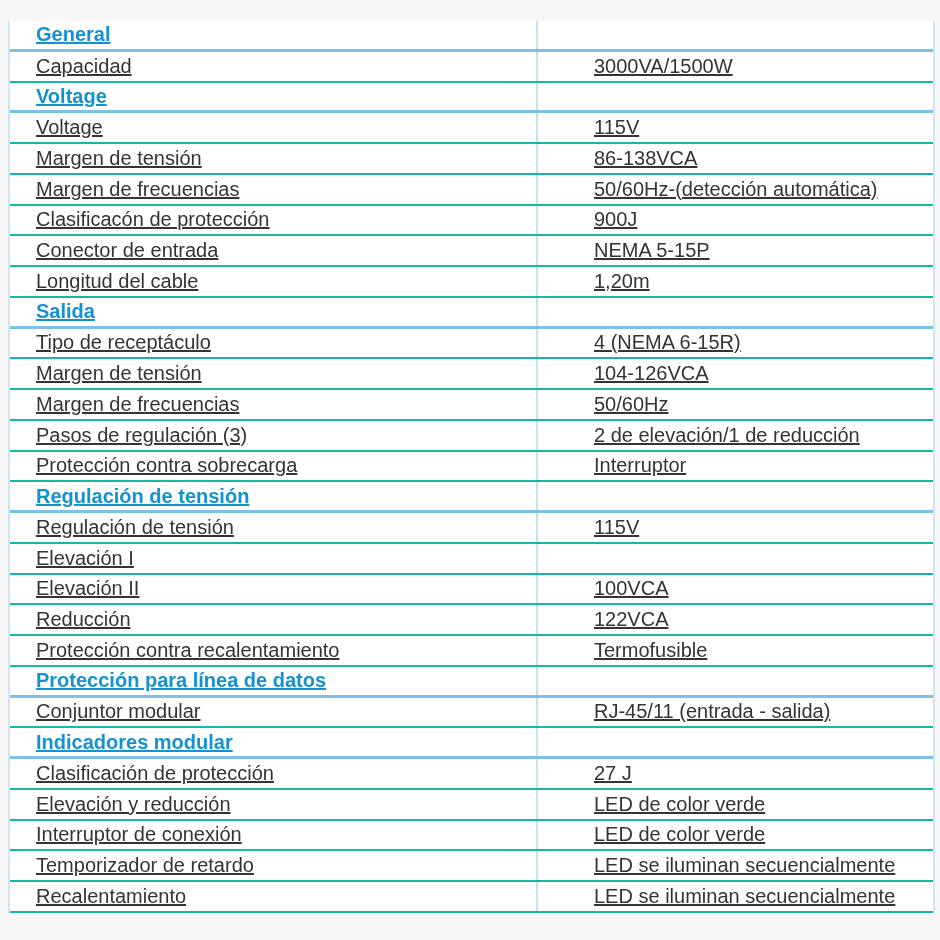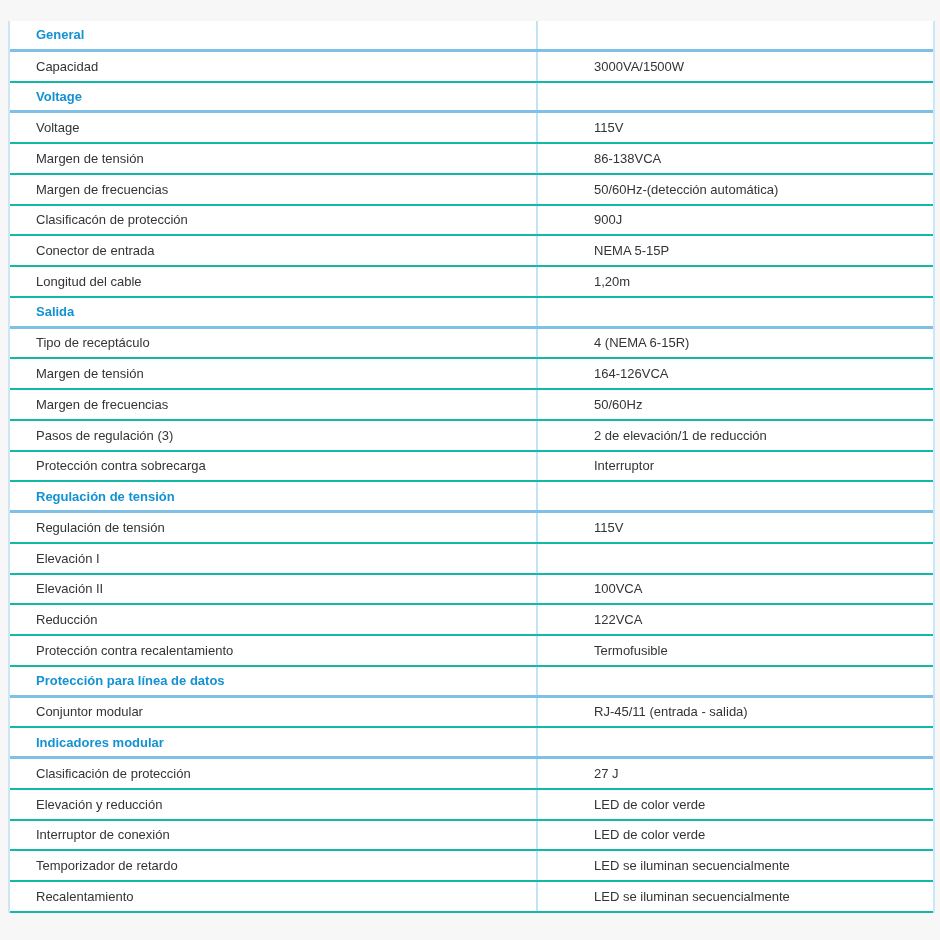--- a/index.html
+++ b/index.html
@@ -32,24 +32,25 @@
     box-sizing: border-box;
     border-bottom: 2px solid #14b8a6;
   }
   .row.section-row {
     border-bottom: 3px solid #7fc0e7;
   }
   .cell {
     display: flex;
     align-items: center;
     box-sizing: border-box;
-    font-size: 13px;
+    font-size: 20px;
     color: #343434;
     white-space: nowrap;
     overflow: hidden;
+    text-decoration: underline;
   }
   .cell-label {
     width: 528px;
     padding-left: 26px;
     border-right: 2px solid #c3e2f5;
   }
   .cell-value {
     flex: 1;
     padding-left: 56px;
   }
@@ -102,21 +103,21 @@
       <div class="row section-row">
         <div class="cell cell-label section-title">Salida</div>
         <div class="cell cell-value"></div>
       </div>
       <div class="row">
         <div class="cell cell-label">Tipo de receptáculo</div>
         <div class="cell cell-value">4 (NEMA 6-15R)</div>
       </div>
       <div class="row">
         <div class="cell cell-label">Margen de tensión</div>
-        <div class="cell cell-value">164-126VCA</div>
+        <div class="cell cell-value">104-126VCA</div>
       </div>
       <div class="row">
         <div class="cell cell-label">Margen de frecuencias</div>
         <div class="cell cell-value">50/60Hz</div>
       </div>
       <div class="row">
         <div class="cell cell-label">Pasos de regulación (3)</div>
         <div class="cell cell-value">2 de elevación/1 de reducción</div>
       </div>
       <div class="row">

